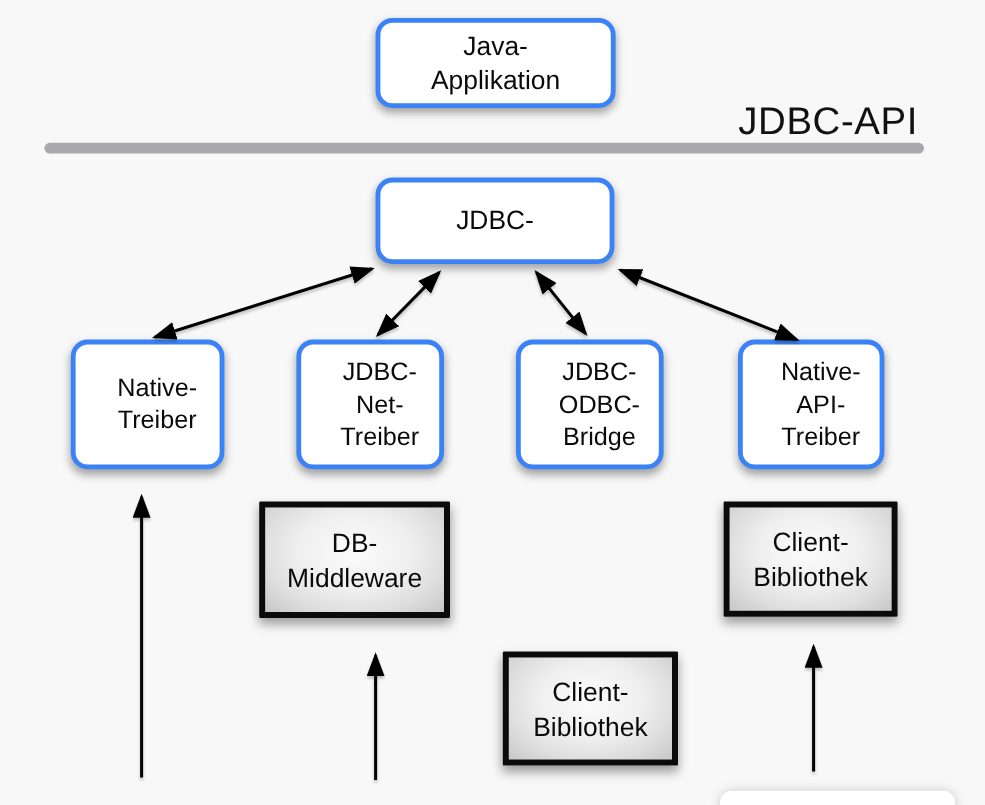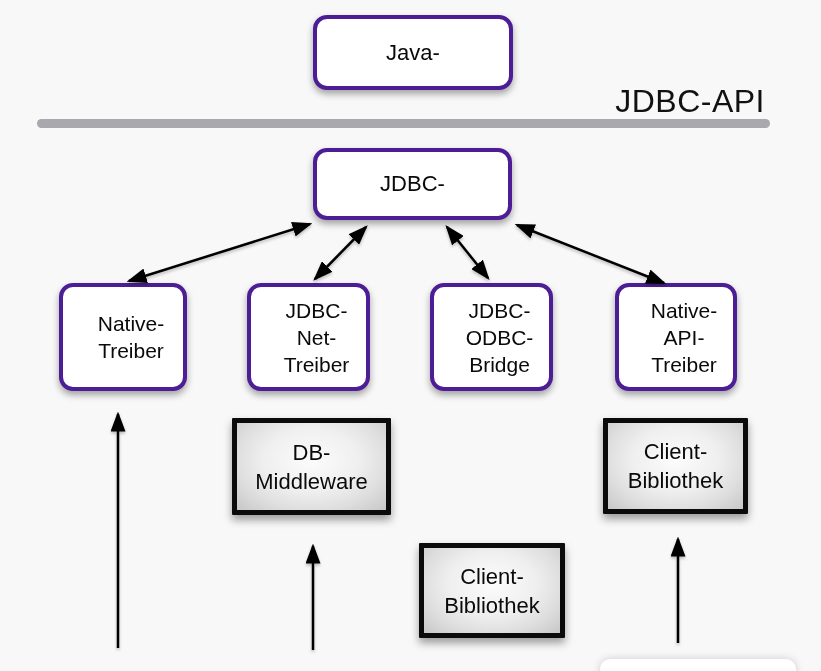--- a/index.html
+++ b/index.html
@@ -14,21 +14,21 @@
     background:#f8f8f8;
   }
   .node{
     position:absolute;
     display:flex;flex-direction:column;align-items:center;justify-content:center;
     text-align:center;color:#0a0a0a;
     box-sizing:border-box;
   }
   .wbox{
     background:#ffffff;
-    border:4px solid #4c1d95;
+    border:4px solid #3b82f6;
     border-radius:14px;
     box-shadow:0 4px 7px rgba(0,0,0,0.35);
     font-size:22px;line-height:28px;
   }
   .driver{font-size:21px;line-height:27px;padding-left:16px;}
   .gbox{
     background:radial-gradient(ellipse at 50% 42%, #fcfcfc 0%, #efefef 45%, #dedede 72%, #c7c7c7 100%);
     border:5px solid #0b0b0b;
     border-radius:1px;
     box-shadow:0 5px 9px rgba(0,0,0,0.38);
@@ -54,20 +54,21 @@
   }
   .line{display:block;}
 </style>
 </head>
 <body>
 
 <div class="stage">
 
   <div class="node wbox" style="left:313px;top:15px;width:200px;height:75px;">
     <span class="line">Java-</span>
+    <span class="line">Applikation</span>
   </div>
 
   <div class="api-label">JDBC-API</div>
 
   <div class="divider"></div>
 
   <div class="node wbox" style="left:313px;top:148px;width:199px;height:72px;">
     <span class="line">JDBC-</span>
   </div>
 
@@ -87,21 +88,21 @@
     <span class="line">ODBC-</span>
     <span class="line">Bridge</span>
   </div>
 
   <div class="node wbox driver" style="left:615px;top:283px;width:122px;height:108px;">
     <span class="line">Native-</span>
     <span class="line">API-</span>
     <span class="line">Treiber</span>
   </div>
 
-  <div class="node gbox" style="left:232px;top:418px;width:159px;height:97px;">
+  <div class="node gbox" style="left:216px;top:418px;width:159px;height:97px;">
     <span class="line">DB-</span>
     <span class="line">Middleware</span>
   </div>
 
 
   <div class="node gbox" style="left:603px;top:418px;width:145px;height:96px;">
     <span class="line">Client-</span>
     <span class="line">Bibliothek</span>
   </div>
 

